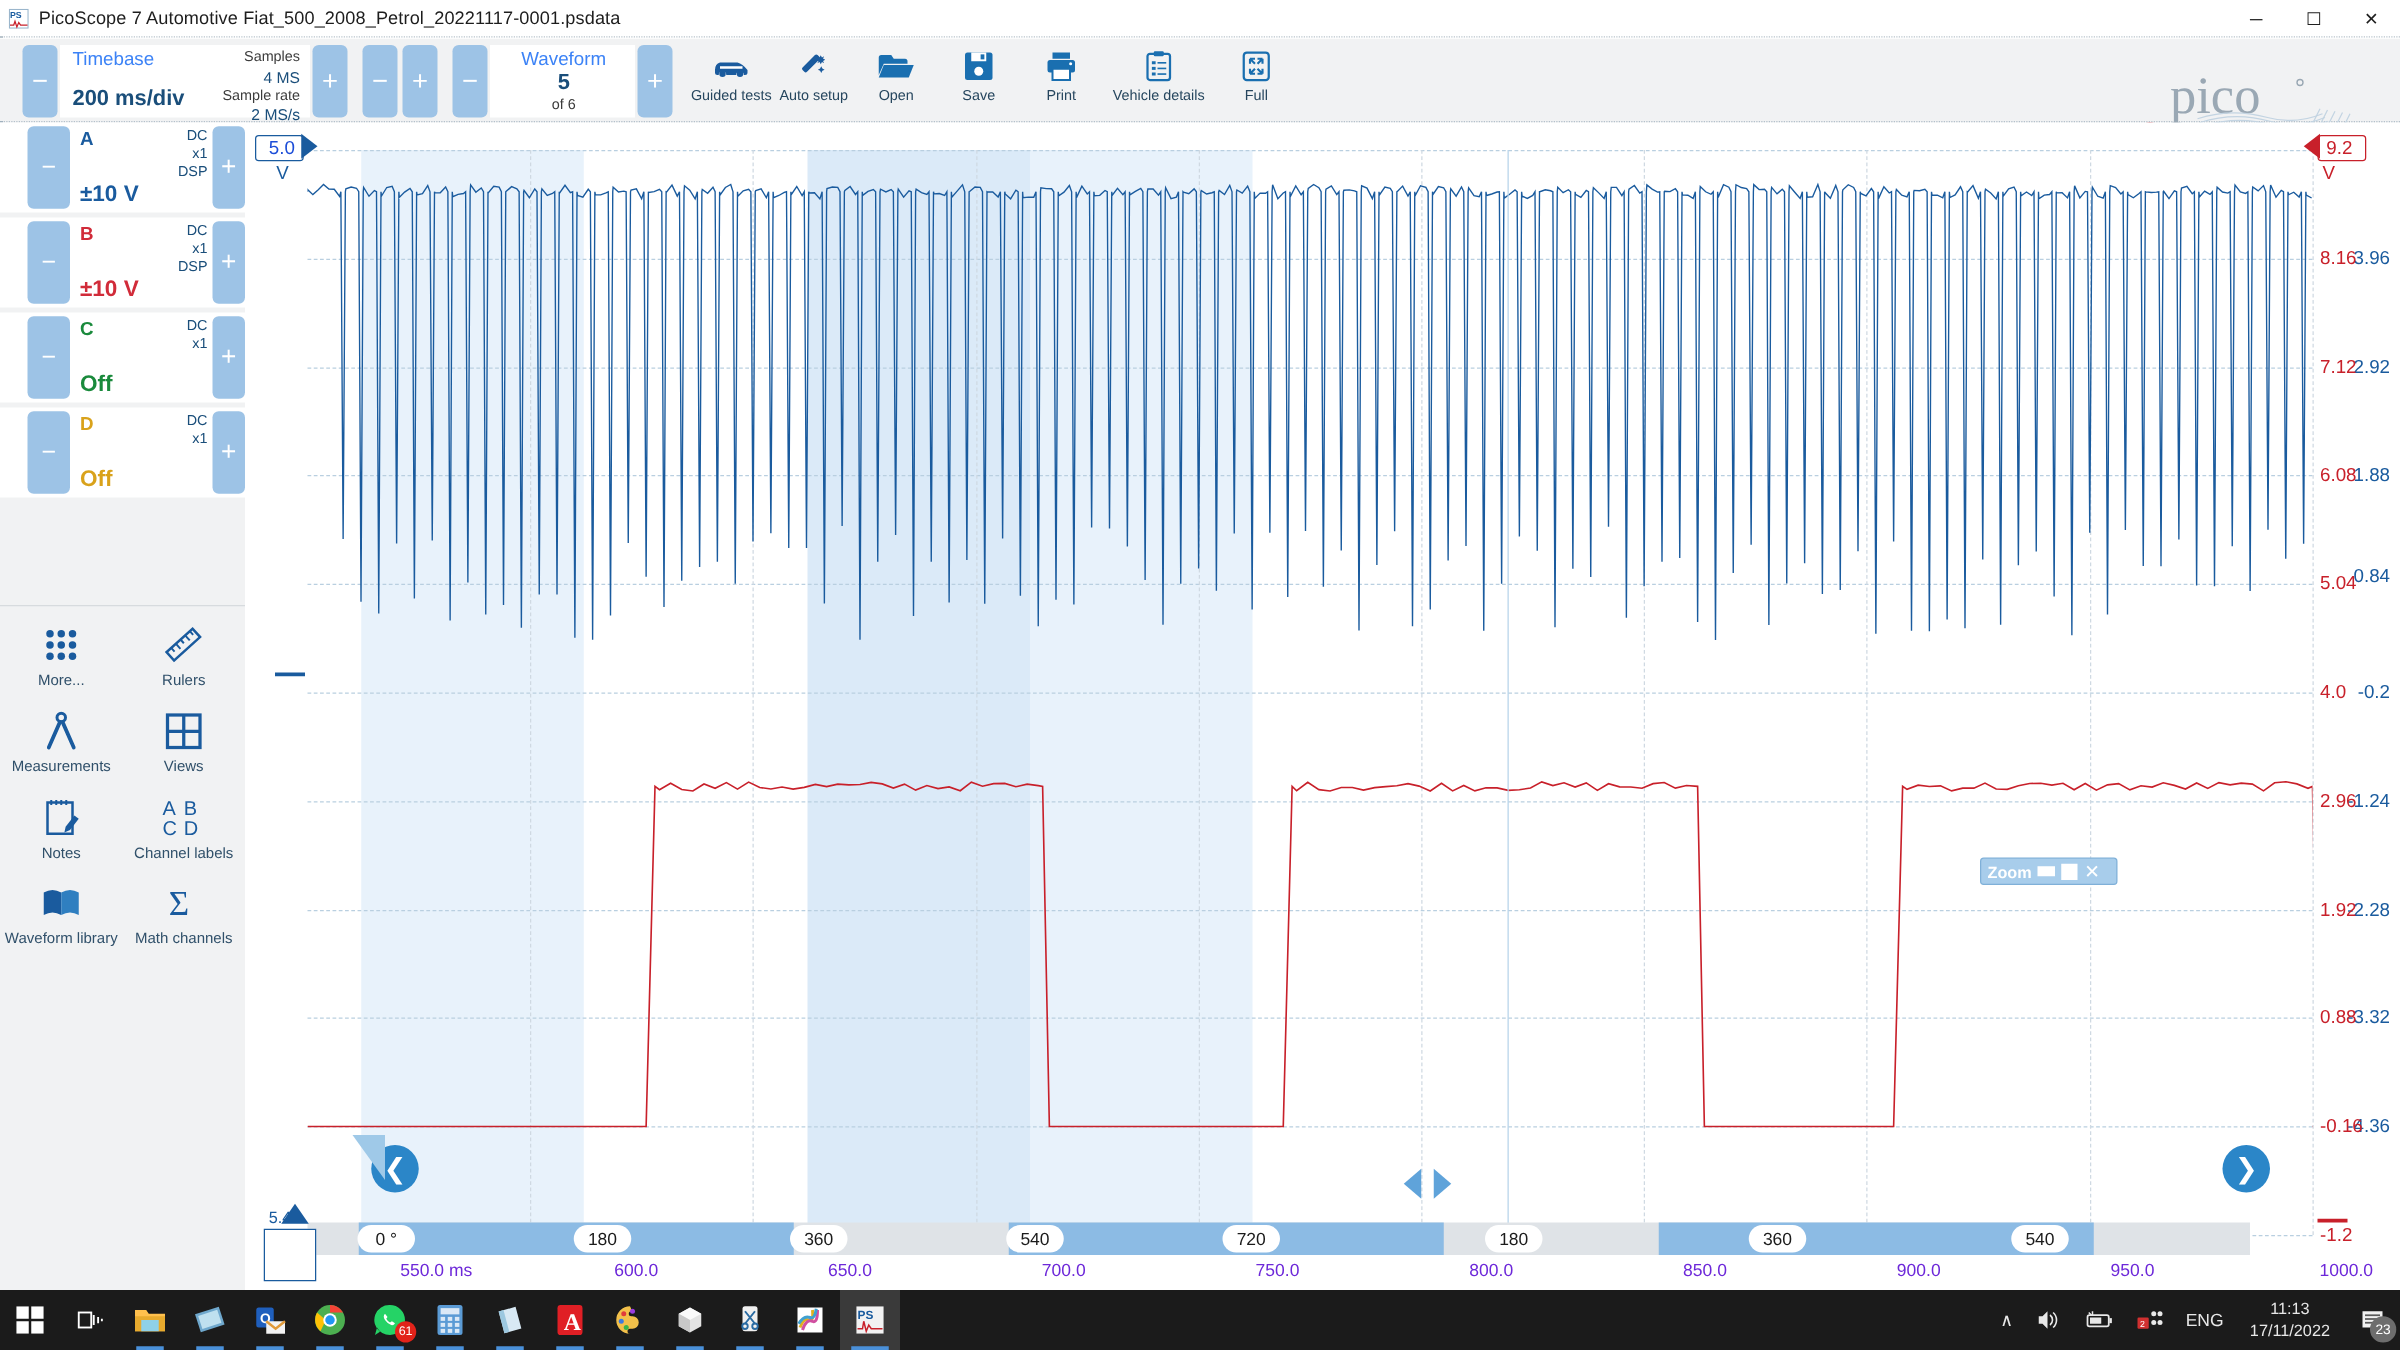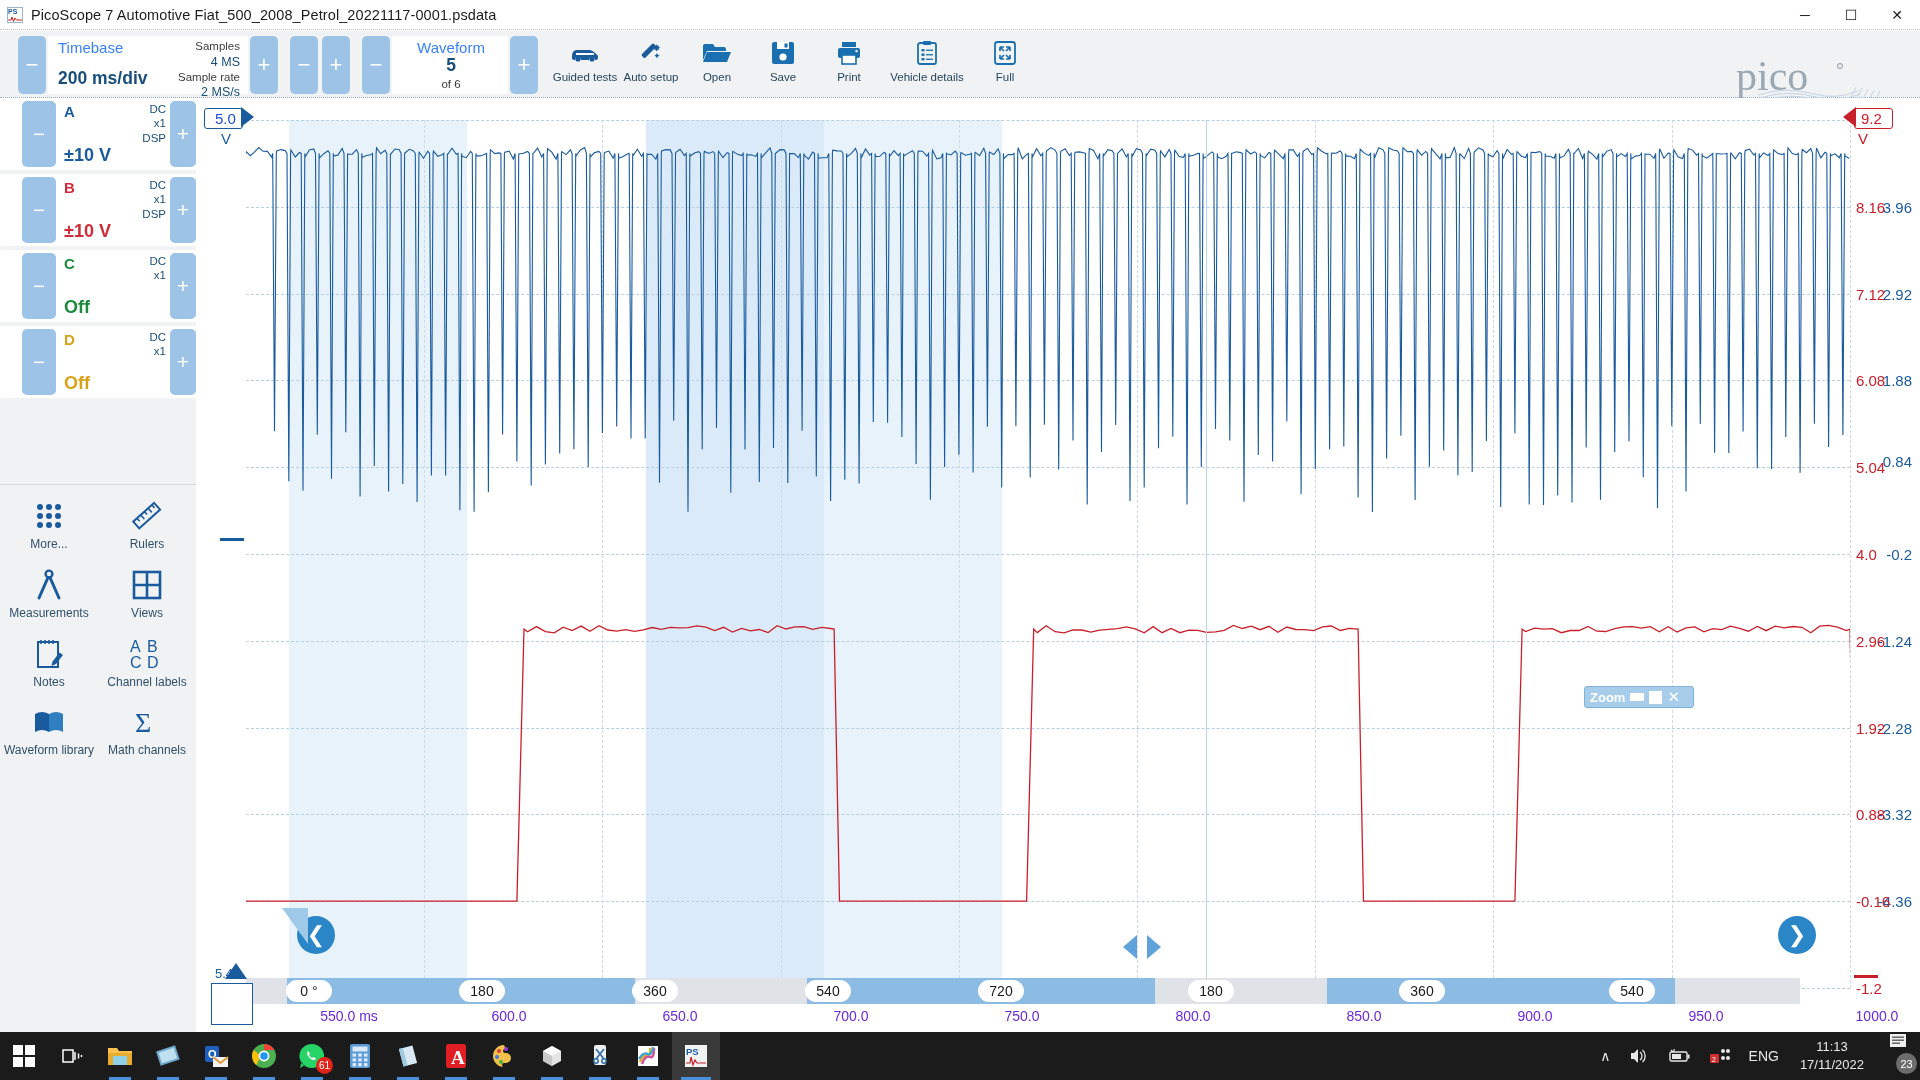--- a/index.html
+++ b/index.html
@@ -209,21 +209,21 @@
   .tbicon.active::after {
     content: ''; position: absolute; bottom: 0; left: 9px; right: 9px; height: 3px; background: #4a90d9;
   }
   .tbicon.open::after {
     content: ''; position: absolute; bottom: 0; left: 13px; right: 13px; height: 3px; background: #4a90d9;
   }
   #tray { margin-left: auto; display: flex; align-items: center; color: #e8e8e8; }
   #tray .tr { padding: 0 9px; font-size: 14px; display: flex; align-items: center; }
   #clock { text-align: center; font-size: 13px; line-height: 1.35; padding: 0 12px; }
   #notif {
-    width: 44px; height: 48px; display: flex; justify-content: center; position: relative;
+    width: 44px; height: 48px; display: flex; align-items: center; justify-content: center; position: relative;
   }
   #notif .cnt {
     position: absolute; right: 3px; bottom: 6px; width: 21px; height: 21px; border-radius: 50%;
     background: #6d6d6d; color: #fff; font-size: 11px; display: flex; align-items: center; justify-content: center;
   }
 </style>
 </head>
 <body>
 
 <div id="titlebar">

